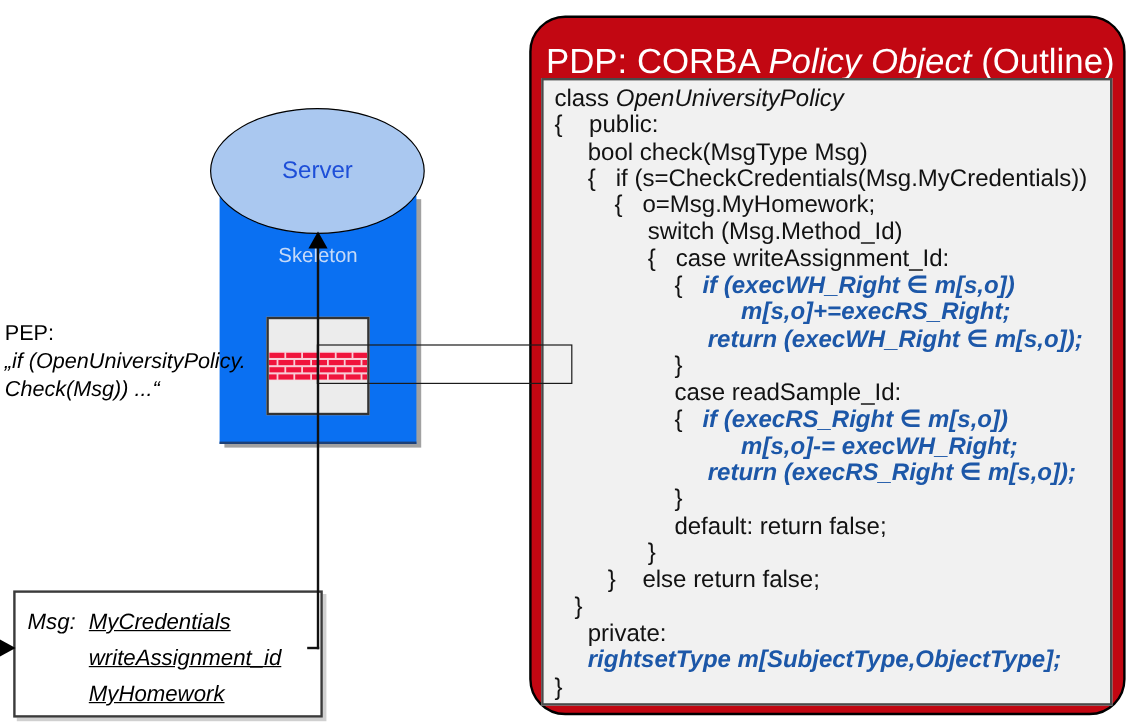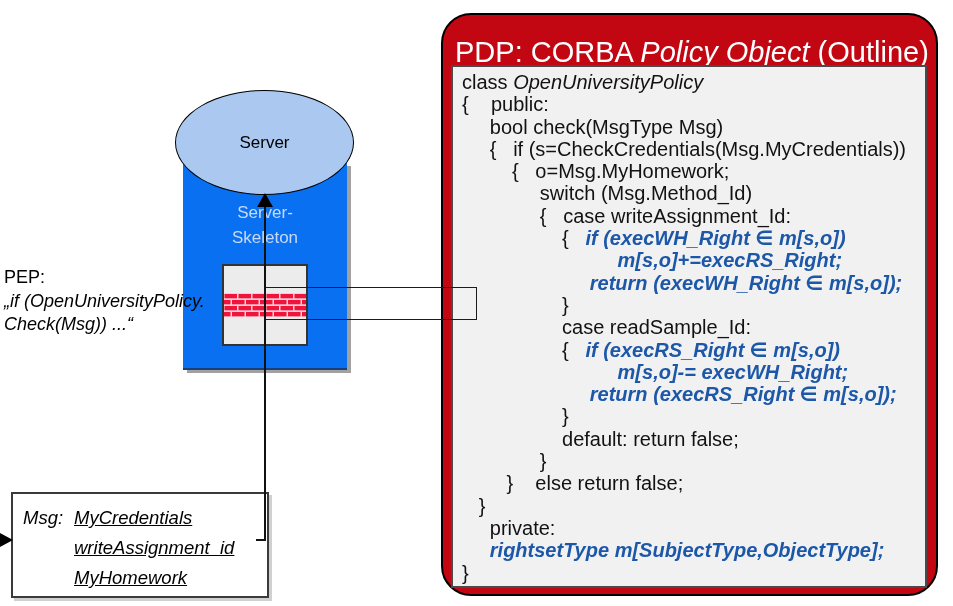--- a/index.html
+++ b/index.html
@@ -25,21 +25,21 @@
     z-index: 1;
   }
   .server-ellipse {
     position: absolute;
     left: 175px; top: 90px;
     width: 177px; height: 103px;
     background: var(--ellipse_fill);
     border: 1.5px solid #000;
     border-radius: 50%;
     display: flex; align-items: center; justify-content: center;
-    font-size: 17px; color: #000000;
+    font-size: 20px; color: #1d4ed8;
     z-index: 3;
   }
   .skeleton-label {
     position: absolute;
     left: 183px; top: 200px;
     width: 164px;
     text-align: center;
     color: var(--skeleton_text);
     font-size: 17px; line-height: 25px;
     z-index: 2;
@@ -159,21 +159,20 @@
   .seg-b { font-style: italic; color: var(--code_blue); font-weight: bold; }
 </style>
 </head>
 <body>
 
 <div class="canvas">
 
   <div class="blue-rect"></div>
 
   <div class="skeleton-label">
-    <div>Server-</div>
     <div>Skeleton</div>
   </div>
 
   <div class="server-ellipse">
     <span>Server</span>
   </div>
 
   <div class="firewall">
     <svg class="bricks" viewBox="0 0 82 24" xmlns="http://www.w3.org/2000/svg">
       <rect x="0" y="0" width="82" height="24" fill="#F8CDD6"></rect>

